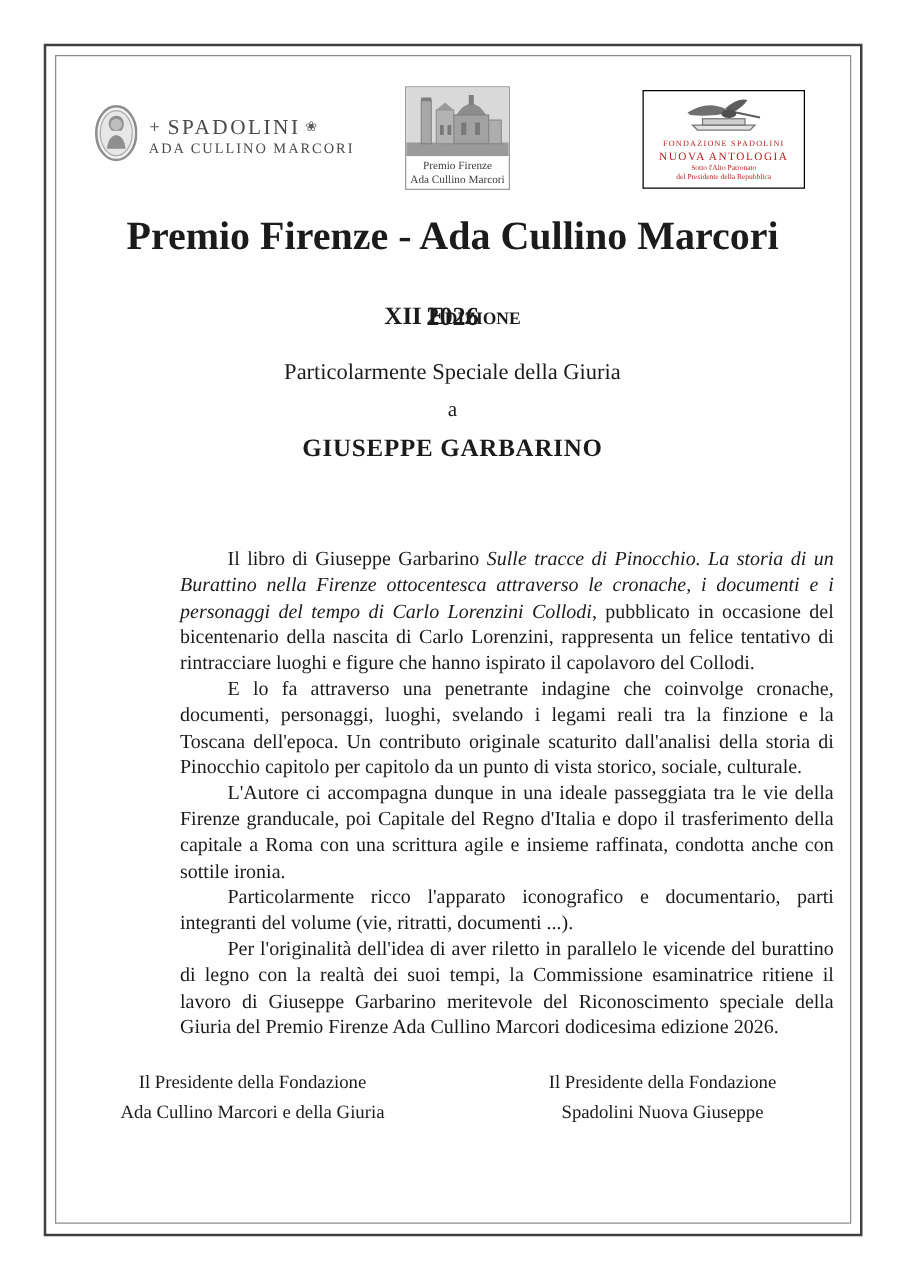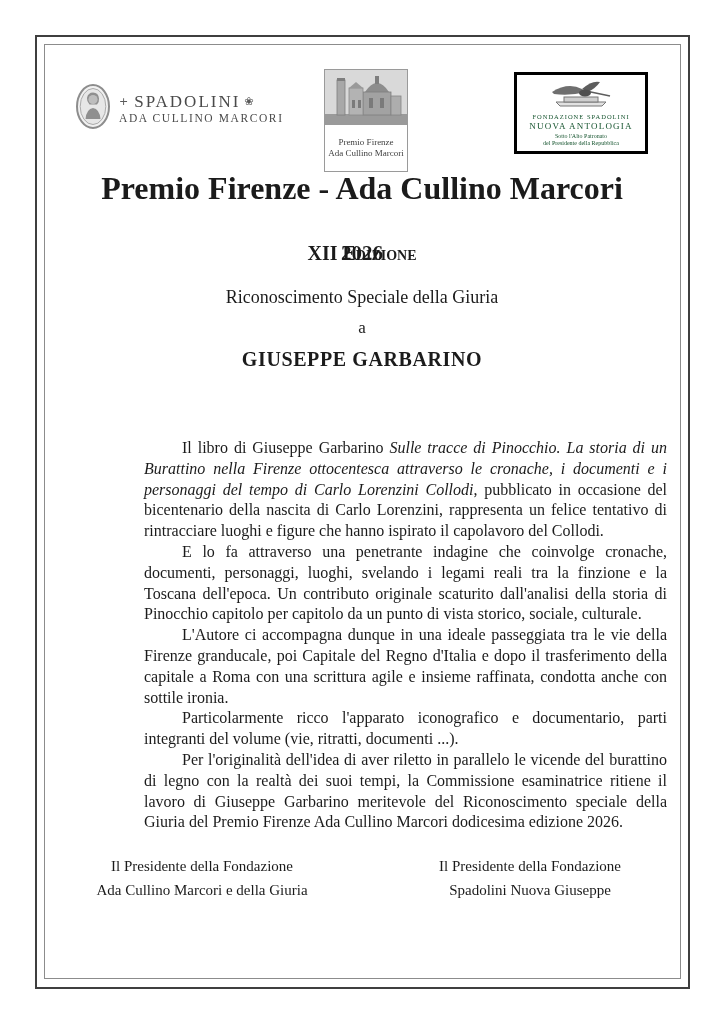--- a/index.html
+++ b/index.html
@@ -14,25 +14,25 @@
 
   
   .logo-marcori{position:absolute;left:76px;top:84px;display:flex;align-items:center;color:#4a4a4a;}
   .logo-marcori .txt{margin-left:9px;line-height:1.05;}
   .logo-marcori .l1{font-size:17px;letter-spacing:2px;white-space:nowrap;display:flex;align-items:center;gap:4px;}
   .logo-marcori .l2{font-size:11.5px;letter-spacing:1.6px;white-space:nowrap;margin-top:2px;}
   .glyph{font-family:"DejaVu Sans",sans-serif;font-size:11px;color:#5a5a5a;}
 
   .logo-premio{position:absolute;left:324px;top:69px;width:84px;text-align:center;}
   .logo-premio .label{border:1px solid #9a9a9a;border-top:none;background:#fff;
-    font-size:9px;line-height:11px;padding:12px 1px;color:#3f3f3f;}
+    font-size:9px;line-height:11px;padding:2px 1px;color:#3f3f3f;}
   .logo-premio svg{display:block;border:1px solid #9a9a9a;}
 
-  .logo-spadolini{position:absolute;left:514px;top:72px;width:128px;border:3px solid #000000;
-    text-align:center;color:#14532d;padding:3px 0 4px 0;background:#fff;}
+  .logo-spadolini{position:absolute;left:514px;top:72px;width:128px;border:1px solid #000000;
+    text-align:center;color:#b91c1c;padding:3px 0 4px 0;background:#fff;}
   .logo-spadolini .l1{font-size:6.5px;letter-spacing:1px;margin-top:1px;white-space:nowrap;}
   .logo-spadolini .l2{font-size:9px;letter-spacing:1.2px;margin-top:1px;white-space:nowrap;}
   .logo-spadolini .l3{font-size:6px;margin-top:2px;line-height:7px;}
   .logo-spadolini .l4{font-size:6px;line-height:7px;}
 
   
   .center-band{position:absolute;left:45px;right:45px;text-align:center;}
   .doc-title{top:170px;font-size:32px;font-weight:bold;}
   .doc-edition{top:206px;font-size:20px;font-weight:bold;font-variant:small-caps;margin-top:36px;}
   .doc-year{top:241px;font-size:21px;font-weight:bold;}
@@ -117,21 +117,21 @@
     </span>
     <div class="l1">FONDAZIONE SPADOLINI</div>
     <div class="l2">NUOVA ANTOLOGIA</div>
     <div class="l3">Sotto l'Alto Patronato</div>
     <div class="l4">del Presidente della Repubblica</div>
   </div>
 
   <div class="center-band doc-title">Premio Firenze - Ada Cullino Marcori</div>
   <div class="center-band doc-edition">XII Edizione</div>
   <div class="center-band doc-year">2026</div>
-  <div class="center-band doc-award">Riconoscimento Speciale della Giuria</div>
+  <div class="center-band doc-award">Particolarmente Speciale della Giuria</div>
   <div class="center-band doc-a">a</div>
   <div class="center-band doc-recipient">GIUSEPPE GARBARINO</div>
 
   <div class="body-text">
     <p><span>Il libro di Giuseppe Garbarino </span><em>Sulle tracce di Pinocchio. La storia di un Burattino nella Firenze ottocentesca attraverso le cronache, i documenti e i personaggi del tempo di Carlo Lorenzini Collodi</em><span>, pubblicato in occasione del bicentenario della nascita di Carlo Lorenzini, rappresenta un felice tentativo di rintracciare luoghi e figure che hanno ispirato il capolavoro del Collodi.</span></p>
     <p>E lo fa attraverso una penetrante indagine che coinvolge cronache, documenti, personaggi, luoghi, svelando i legami reali tra la finzione e la Toscana dell'epoca. Un contributo originale scaturito dall'analisi della storia di Pinocchio capitolo per capitolo da un punto di vista storico, sociale, culturale.</p>
     <p>L'Autore ci accompagna dunque in una ideale passeggiata tra le vie della Firenze granducale, poi Capitale del Regno d'Italia e dopo il trasferimento della capitale a Roma con una scrittura agile e insieme raffinata, condotta anche con sottile ironia.</p>
     <p>Particolarmente ricco l'apparato iconografico e documentario, parti integranti del volume (vie, ritratti, documenti ...).</p>
     <p>Per l'originalità dell'idea di aver riletto in parallelo le vicende del burattino di legno con la realtà dei suoi tempi, la Commissione esaminatrice ritiene il lavoro di Giuseppe Garbarino meritevole del Riconoscimento speciale della Giuria del Premio Firenze Ada Cullino Marcori dodicesima edizione 2026.</p>
   </div>

